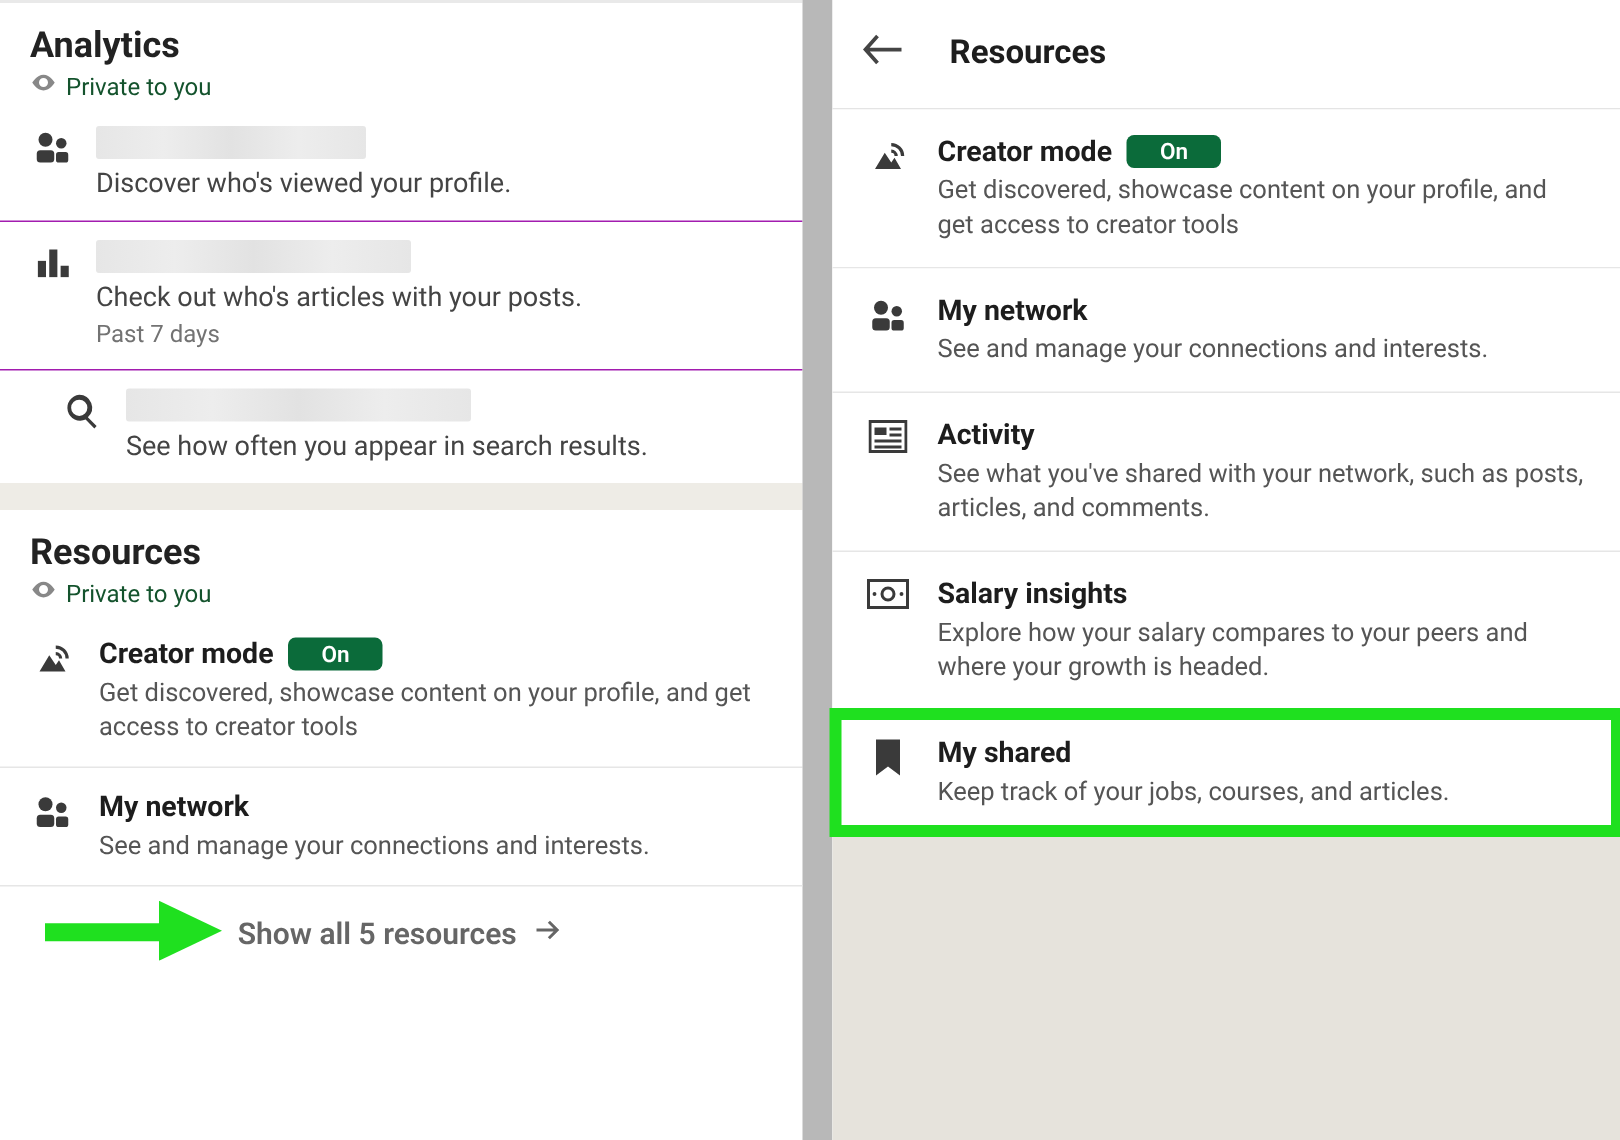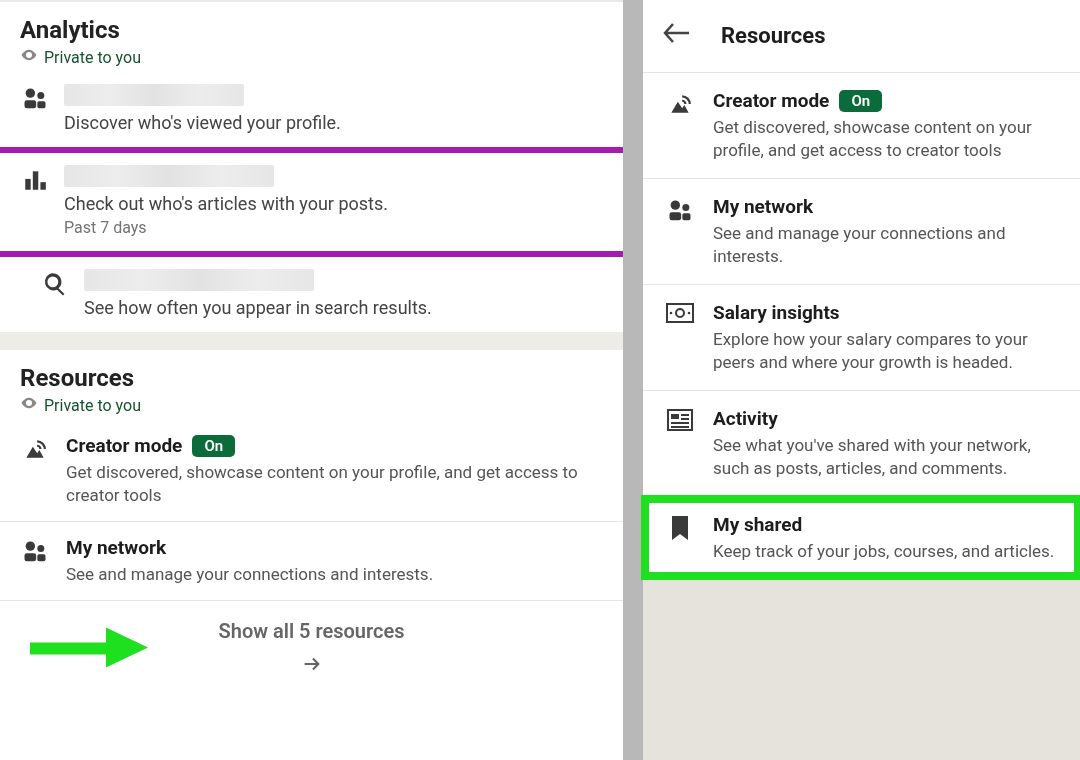--- a/index.html
+++ b/index.html
@@ -6,21 +6,21 @@
   body {
     font-family: -apple-system, BlinkMacSystemFont, "Segoe UI", Roboto, Helvetica, Arial, sans-serif;
     background: #fff;
     width: 1080px;
     height: 760px;
     display: flex;
     overflow: hidden;
     color: #1d1d1d;
   }
   .panel-left {
-    width: 623px;
+    width: 535px;
     background: #fff;
     display: flex;
     flex-direction: column;
     border-top: 2px solid #e9e9e9;
   }
   .divider-col {
     width: 20px;
     background: #b8b8b8;
   }
   .panel-right {
@@ -45,21 +45,21 @@
     color: #14532d;
     font-size: 16px;
     margin-top: 2px;
   }
   .privacy svg { fill: #888; }
   
   .a-row {
     display: flex;
     padding: 12px 20px 14px 20px;
     gap: 14px;
-    border-bottom: 6px solid #a21caf;
+    border-bottom: 1px solid #a21caf;
   }
   .a-row:last-of-type { border-bottom: none; }
   .a-icon {
     width: 30px;
     height: 30px;
     flex-shrink: 0;
     display:flex;
     align-items:center;
     justify-content:center;
   }
@@ -114,35 +114,34 @@
     font-size: 17px;
     color: #555;
     margin-top:4px;
     line-height:1.35;
   }
   .badge {
     background:#0b6b3a;
     color:#fff;
     font-size:15px;
     font-weight:600;
-    padding:2px 12px;
+    padding:2px 22px;
     border-radius:5px;
   }
   .show-all {
     display:flex;
     align-items:center;
     justify-content:center;
     gap:10px;
     padding: 18px 0 20px 0;
     color:#666;
     font-size:20px;
     font-weight:600;
     border-top:1px solid #e6e6e6;
     position:relative;
-    flex-direction:column;
   }
   .arrow-annotation {
     position:absolute;
     left:30px;
     top:50%;
     transform:translateY(-50%);
   }
   
   .right-head {
     display:flex;
@@ -355,50 +354,50 @@
         </svg>
     </div>
     <div class="rr-body">
       <div class="rr-title">My network</div>
       <div class="rr-desc">See and manage your connections and interests.</div>
     </div>
   </div>
 
   <div class="rr-row">
     <div class="rr-icon">
-      <svg width="28" height="20" viewBox="0 0 28 20">
-          <rect x="1" y="1" width="26" height="18" fill="none" stroke="#3a3a3a" stroke-width="2"></rect>
-          <circle cx="14" cy="10" r="4" fill="none" stroke="#3a3a3a" stroke-width="2"></circle>
-          <circle cx="5" cy="10" r="1.3" fill="#3a3a3a"></circle>
-          <circle cx="23" cy="10" r="1.3" fill="#3a3a3a"></circle>
-        </svg>
-    </div>
-    <div class="rr-body">
-      <div class="rr-title">Salary insights</div>
-      <div class="rr-desc">Explore how your salary compares to your peers and where your growth is headed.</div>
-    </div>
-  </div>
-
-  <div class="rr-row">
-    <div class="rr-icon">
       <svg width="26" height="22" viewBox="0 0 26 22">
           <rect x="1" y="1" width="24" height="20" fill="none" stroke="#3a3a3a" stroke-width="2"></rect>
           <rect x="4" y="5" width="8" height="5" fill="#3a3a3a"></rect>
           <rect x="14" y="5" width="8" height="2" fill="#3a3a3a"></rect>
           <rect x="14" y="9" width="8" height="2" fill="#3a3a3a"></rect>
           <rect x="4" y="13" width="18" height="2" fill="#3a3a3a"></rect>
           <rect x="4" y="17" width="18" height="2" fill="#3a3a3a"></rect>
         </svg>
     </div>
     <div class="rr-body">
       <div class="rr-title">Activity</div>
       <div class="rr-desc">See what you've shared with your network, such as posts, articles, and comments.</div>
     </div>
   </div>
 
+  <div class="rr-row">
+    <div class="rr-icon">
+      <svg width="28" height="20" viewBox="0 0 28 20">
+          <rect x="1" y="1" width="26" height="18" fill="none" stroke="#3a3a3a" stroke-width="2"></rect>
+          <circle cx="14" cy="10" r="4" fill="none" stroke="#3a3a3a" stroke-width="2"></circle>
+          <circle cx="5" cy="10" r="1.3" fill="#3a3a3a"></circle>
+          <circle cx="23" cy="10" r="1.3" fill="#3a3a3a"></circle>
+        </svg>
+    </div>
+    <div class="rr-body">
+      <div class="rr-title">Salary insights</div>
+      <div class="rr-desc">Explore how your salary compares to your peers and where your growth is headed.</div>
+    </div>
+  </div>
+
   <div class="rr-row highlight" style="border-bottom:none;">
     <div class="rr-icon">
       <svg width="20" height="26" viewBox="0 0 20 26">
           <path d="M2 1h16v24l-8-6-8 6V1z"></path>
         </svg>
     </div>
     <div class="rr-body">
       <div class="rr-title">My shared</div>
       <div class="rr-desc">Keep track of your jobs, courses, and articles.</div>
     </div>

